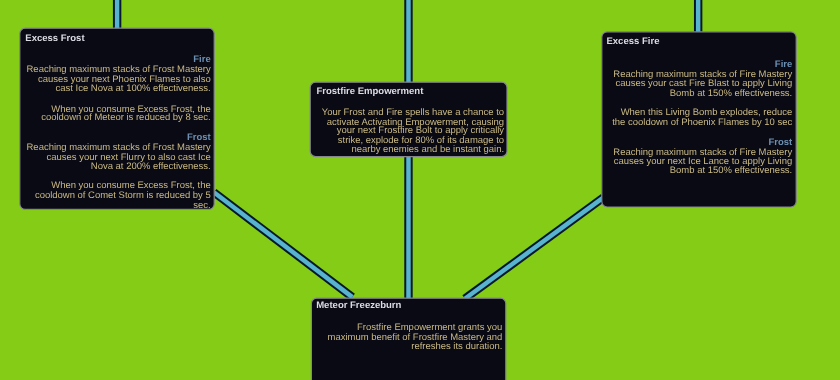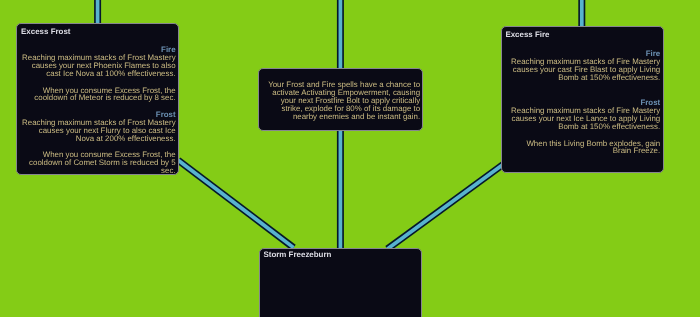--- a/index.html
+++ b/index.html
@@ -66,53 +66,59 @@
       </div>
     <div class="gap-s"></div>
     <div class="para">
         <span class="ln">When you consume Excess Frost, the</span>
         <span class="ln">cooldown of Comet Storm is reduced by 5</span>
         <span class="ln">sec.</span>
       </div>
   </div>
 
   <div class="tip" style="left:258.3px;top:68.4px;width:165.2px;height:62.4px;padding:2.6px 2.4px 0 4.4px;">
+    <div class="tip-title">Frostfire Empowerment</div>
     <div class="gap" style="height:9.4px"></div>
     <div class="para">
         <span class="ln">Your Frost and Fire spells have a chance to</span>
         <span class="ln">activate Activating Empowerment, causing</span>
         <span class="ln">your next Frostfire Bolt to apply critically</span>
         <span class="ln">strike, explode for 80% of its damage to</span>
         <span class="ln">nearby enemies and be instant gain.</span>
       </div>
   </div>
 
   <div class="tip" style="left:500.5px;top:26.4px;width:163.1px;height:146.2px;padding:4.1px 2.4px 0 3.9px;">
     <div class="tip-title">Excess Fire</div>
     <div class="gap"></div>
     <div class="school">Fire</div>
     <div class="para">
         <span class="ln">Reaching maximum stacks of Fire Mastery</span>
         <span class="ln">causes your cast Fire Blast to apply Living</span>
         <span class="ln">Bomb at 150% effectiveness.</span>
       </div>
     <div class="gap-s"></div>
+    <div class="para">
+        <span class="ln">When this Living Bomb explodes, reduce</span>
+        <span class="ln">the cooldown of Phoenix Flames by 10 sec</span>
+      </div>
     <div class="gap-s"></div>
     <div class="school">Frost</div>
     <div class="para">
         <span class="ln">Reaching maximum stacks of Fire Mastery</span>
         <span class="ln">causes your next Ice Lance to apply Living</span>
         <span class="ln">Bomb at 150% effectiveness.</span>
       </div>
     <div class="gap-s"></div>
-    <div class="para">
-        <span class="ln">When this Living Bomb explodes, gain</span>
-        <span class="ln">Brain Freeze.</span>
-      </div>
   </div>
 
   <div class="tip" style="left:258.6px;top:248.2px;width:163.4px;height:80px;padding:1.4px 2.4px 0 3.9px;">
-    <div class="tip-title">Storm Freezeburn</div>
+    <div class="tip-title">Meteor Freezeburn</div>
     <div class="gap"></div>
+    <div class="para">
+        <span class="ln">Frostfire Empowerment grants you</span>
+        <span class="ln">maximum benefit of Frostfire Mastery and</span>
+        <span class="ln">refreshes its duration.</span>
+      </div>
     <div class="gap-s"></div>
   </div>
 
 </div>
 
 </body></html>

